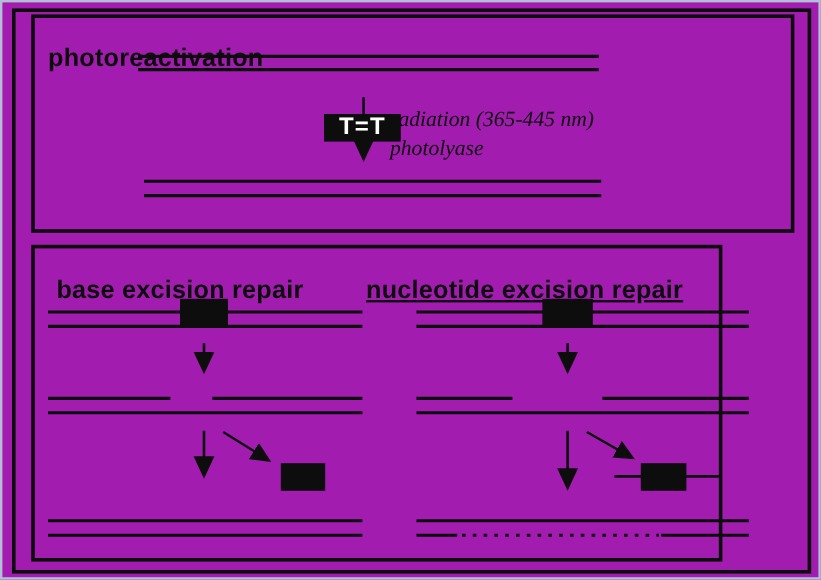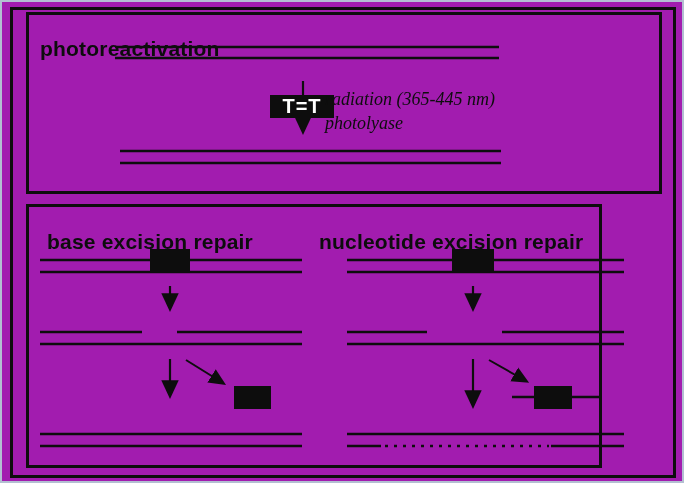--- a/index.html
+++ b/index.html
@@ -21,21 +21,21 @@
     position:absolute;border:3px solid #0d0d0d;box-sizing:border-box;
   }
   .panel-top{left:24px;top:10px;width:636px;height:182px;}
   .panel-bottom{left:24px;top:202px;width:576px;height:264px;}
   .panel-title{
     position:absolute;font-weight:bold;font-size:21px;line-height:1.1;
     letter-spacing:0.2px;color:#0d0d0d;white-space:nowrap;
   }
   .title-photo{left:11px;top:5px;}
   .title-ber{left:18px;top:6px;}
-  .title-ner{left:290px;top:6px;}
+  .title-ner{left:276px;top:6px;text-decoration:underline;}
   .diagram-svg{position:absolute;left:0;top:0;}
   .lesion-box{
     position:absolute;left:241px;top:40px;width:64px;height:23px;
     background:#0d0d0d;color:#ffffff;display:flex;align-items:center;
     justify-content:center;font-weight:bold;font-size:20px;letter-spacing:1px;margin-top:40px;
   }
   .annotation{
     position:absolute;left:296px;top:72px;
     font-family:Liberation Serif, serif;font-style:italic;
     font-size:18px;line-height:1.35;color:#0d0d0d;white-space:nowrap;

